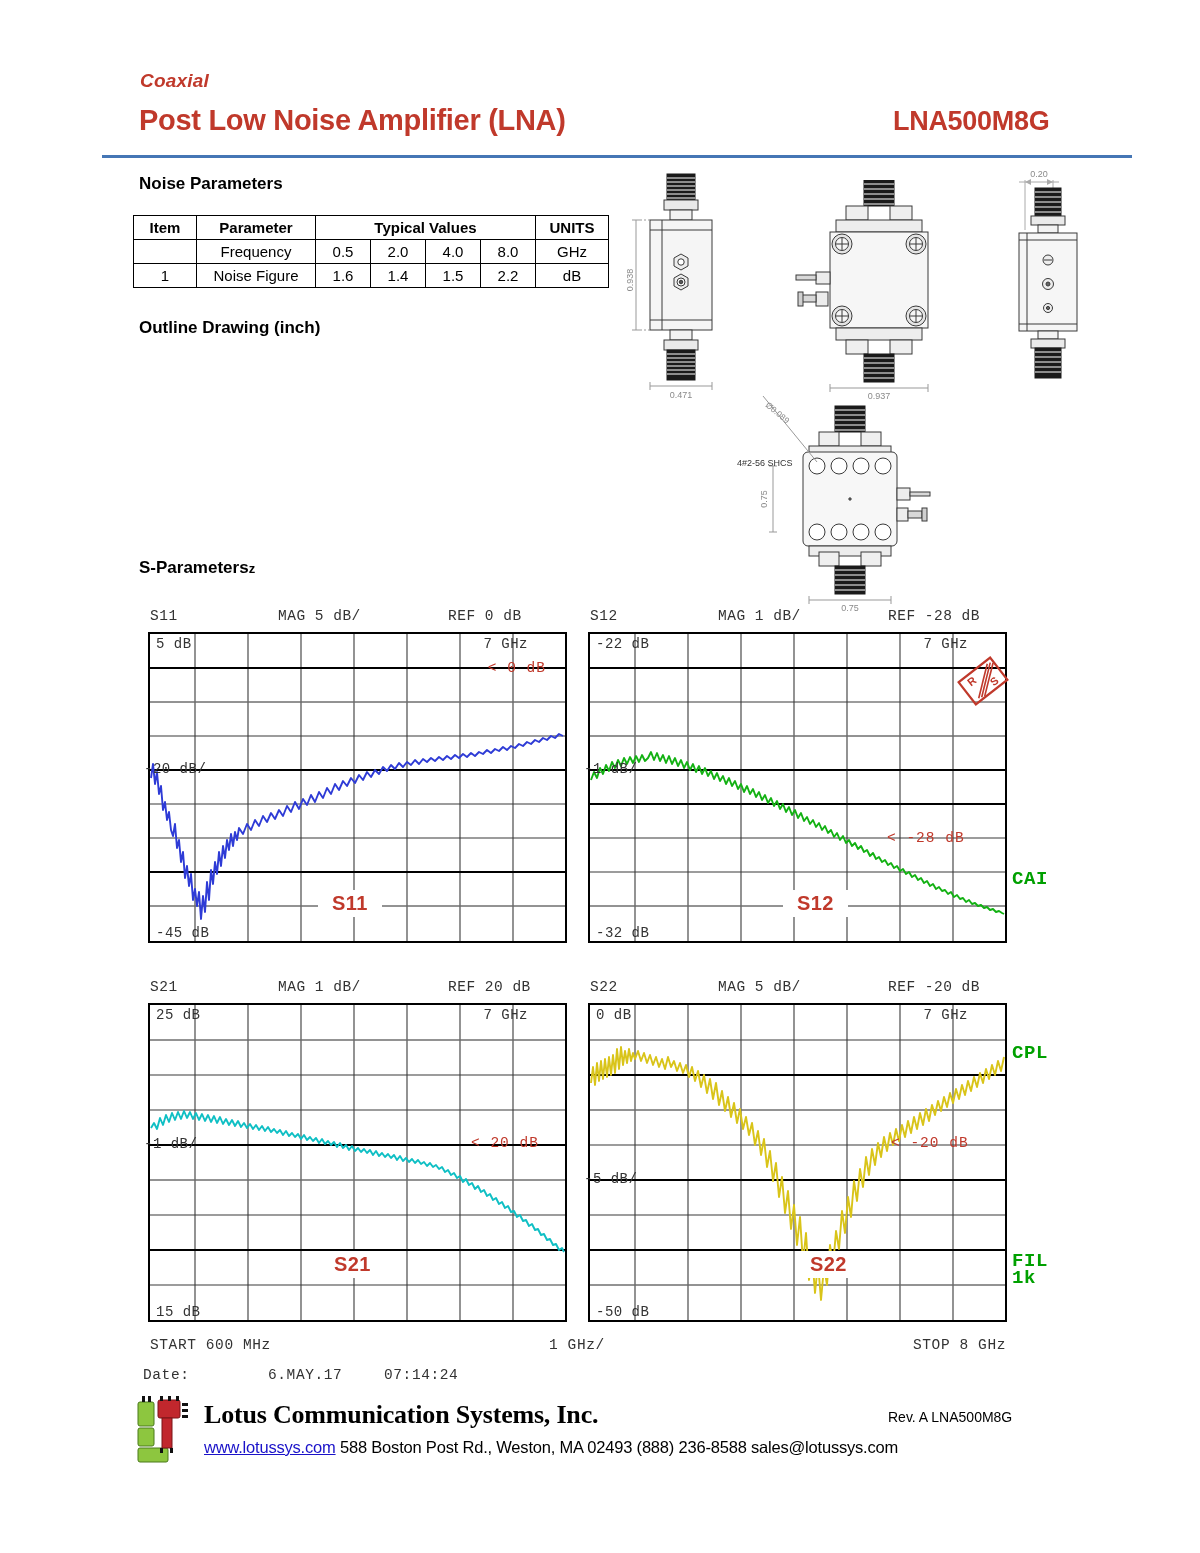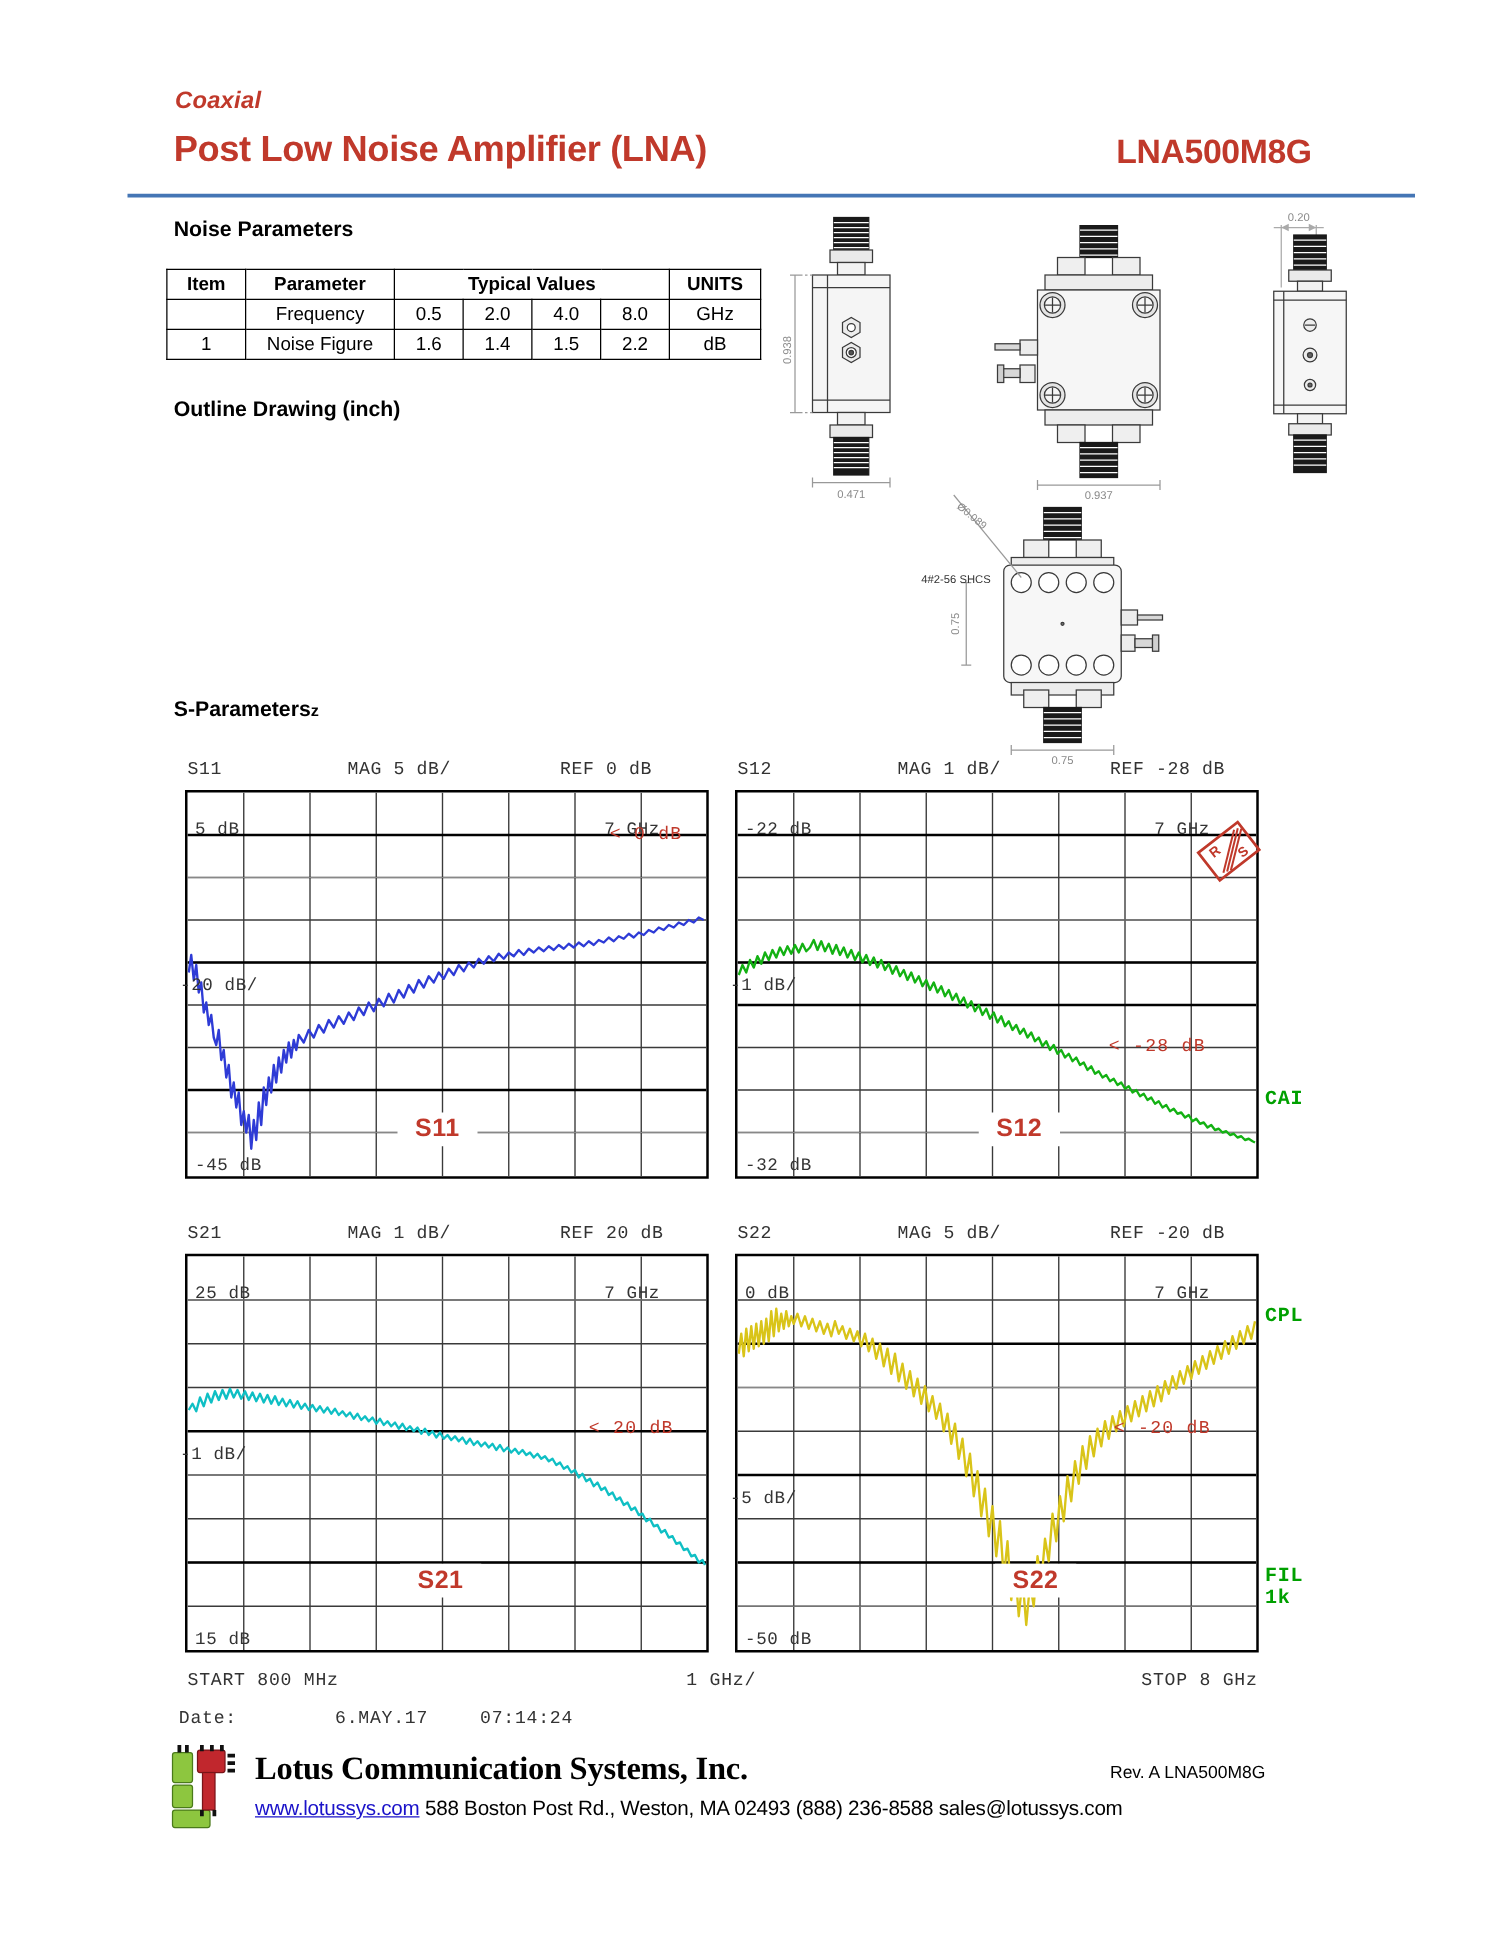--- a/index.html
+++ b/index.html
@@ -32,28 +32,28 @@
   
   .draw{position:absolute;}
 
   
   .chart{position:absolute;}
   .chart .hdr{position:absolute;top:-24px;left:0;width:100%;height:20px;font-family:"Liberation Mono",monospace;font-size:14.5px;color:#333;letter-spacing:0.5px;}
   .chart .hdr .h-name{position:absolute;left:2px;}
   .chart .hdr .h-mag{position:absolute;left:130px;}
   .chart .hdr .h-ref{position:absolute;left:300px;}
   .chart .plot{position:absolute;left:0;top:0;border:2.5px solid #000;background:#fff;}
-  .lbl{position:absolute;font-family:"Liberation Mono",monospace;font-size:14px;color:#333;letter-spacing:0.5px;white-space:nowrap;margin-top:20px;}
+  .lbl{position:absolute;font-family:"Liberation Mono",monospace;font-size:14px;color:#333;letter-spacing:0.5px;white-space:nowrap;}
   .lbl-top{left:8px;top:4px;}
   .lbl-ghz{right:8px;top:4px;}
   .lbl-mid{left:-4px;}
   .lbl-bot{left:8px;bottom:3px;}
   .ann-red{position:absolute;font-family:"Liberation Mono",monospace;font-size:14.5px;color:#C0392B;letter-spacing:1px;white-space:nowrap;}
   .big-lbl{position:absolute;font-size:20px;font-weight:bold;color:#C0392B;background:#fff;padding:2px 14px;letter-spacing:0.4px;}
-  .side-lbl{position:absolute;font-family:"Liberation Mono",monospace;font-size:16px;font-weight:bold;color:#00A000;letter-spacing:0.6px;line-height:17px;white-space:nowrap;}
+  .side-lbl{position:absolute;font-family:"Liberation Mono",monospace;font-size:19px;font-weight:bold;color:#00A000;letter-spacing:0.6px;line-height:17px;white-space:nowrap;}
 
   
   .sweep{position:absolute;font-family:"Liberation Mono",monospace;font-size:14.5px;color:#333;letter-spacing:0.6px;white-space:nowrap;}
   #sw-start{left:150px;top:1337px;}
   #sw-mid{left:549px;top:1337px;}
   #sw-stop{left:913px;top:1337px;}
   #dt-label{left:143px;top:1367px;}
   #dt-date{left:268px;top:1367px;}
   #dt-time{left:384px;top:1367px;}
   .url{position:absolute;left:490px;top:1362px;font-size:20px;color:#000;letter-spacing:-0.2px;white-space:nowrap;}
@@ -574,21 +574,21 @@
     <div class="lbl lbl-bot">-50 dB</div>
     <div class="ann-red" style="left:303px;top:132px;">&lt; -20 dB</div>
     <div class="big-lbl" style="left:208px;top:248px;">S22</div>
     <div class="side-lbl" style="left:424px;top:42px;">CPL</div>
     <div class="side-lbl" style="left:424px;top:210px;margin-top:40px;">
       <span>FIL</span><br>
       <span>1k</span>
     </div>
   </div>
 
-  <div class="sweep" id="sw-start">START  800 MHz</div>
+  <div class="sweep" id="sw-start">START  600 MHz</div>
   <div class="sweep" id="sw-mid">1 GHz/</div>
   <div class="sweep" id="sw-stop">STOP 8 GHz</div>
 
   <div class="sweep" id="dt-label">Date:</div>
   <div class="sweep" id="dt-date">6.MAY.17</div>
   <div class="sweep" id="dt-time">07:14:24</div>
 
 
   <svg class="logo" width="62" height="70" viewBox="0 0 62 70">
     <rect x="2" y="8" width="16" height="24" rx="2" fill="#8DC63F" stroke="#4a7a1a" stroke-width="1"></rect>

